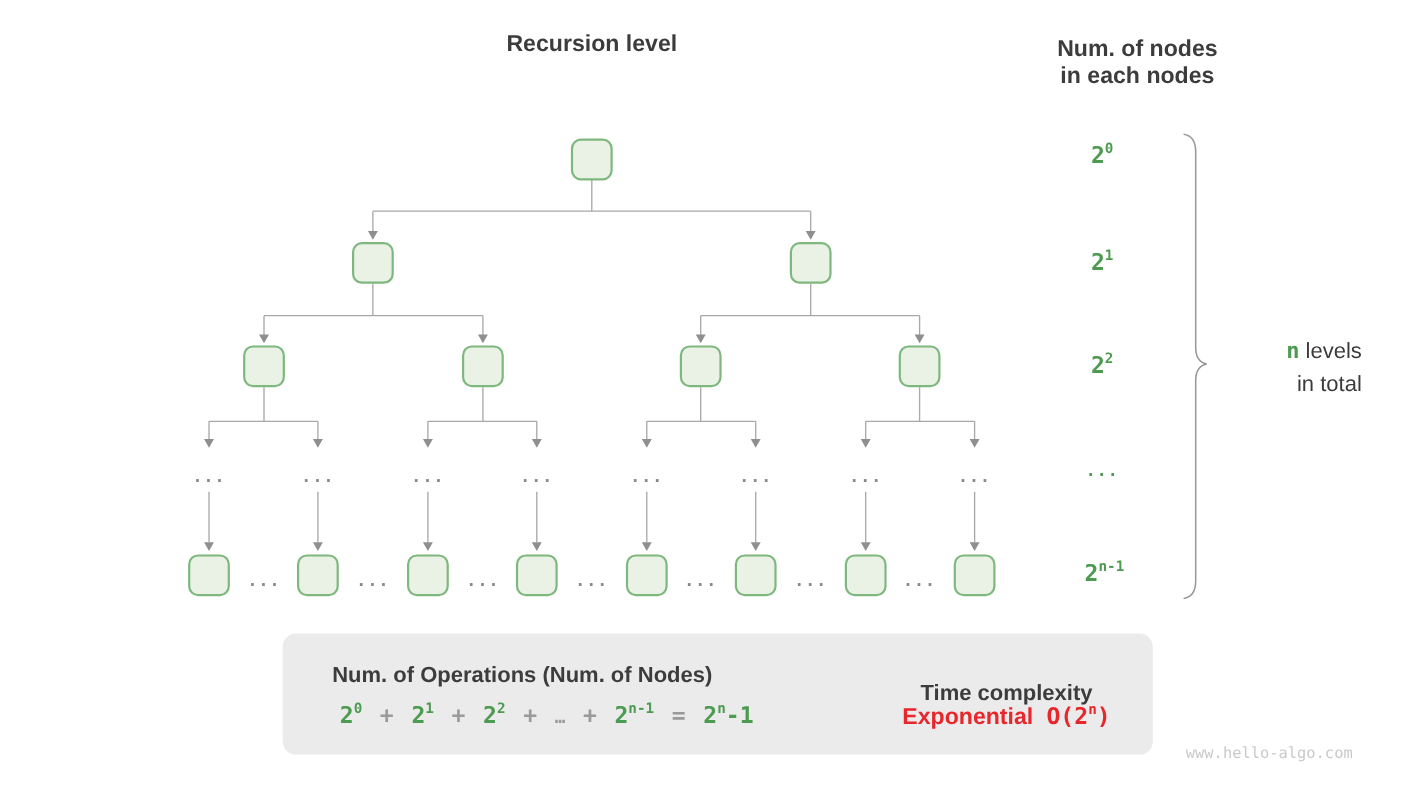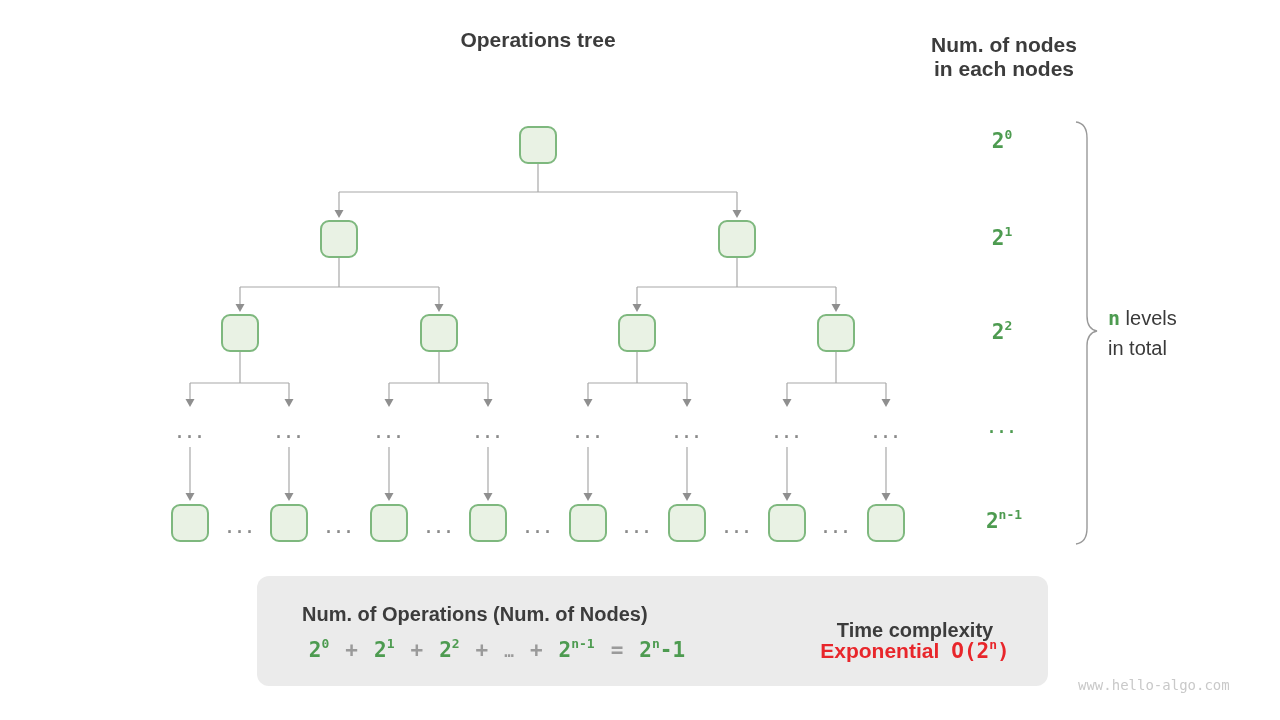--- a/index.html
+++ b/index.html
@@ -72,22 +72,22 @@
       <polygon points="483.5,493 492.5,493 488,501"></polygon>
       <polygon points="583.5,493 592.5,493 588,501"></polygon>
       <polygon points="682.5,493 691.5,493 687,501"></polygon>
       <polygon points="782.5,493 791.5,493 787,501"></polygon>
       <polygon points="881.5,493 890.5,493 886,501"></polygon>
     </g>
     <path d="M1076 122 Q1087 123.5 1087 138 L1087 316 Q1087 329 1097 331 Q1087 333 1087 346 L1087 528 Q1087 542.5 1076 544" stroke="#999999" stroke-width="1.4" fill="none"></path>
     <polygon points="746,626 766,626 766,617 788,633.5 766,650 766,641 746,641" fill="var(--block-arrow)"></polygon>
   </svg>
 
-  <div class="abs title" style="left:338px;top:28px;width:400px;">Operations tree</div>
-  <div class="abs title" style="left:894px;top:33px;width:220px;text-align:center;">
+  <div class="abs title" style="left:338px;top:28px;width:400px;">Recursion level</div>
+  <div class="abs title" style="left:924px;top:33px;width:220px;text-align:center;">
     <div>Num. of nodes</div>
     <div>in each nodes</div>
   </div>
 
   <div class="node" style="left:519px;top:126px;"></div>
   <div class="node" style="left:320px;top:220px;"></div>
   <div class="node" style="left:718px;top:220px;"></div>
   <div class="node" style="left:221px;top:314px;"></div>
   <div class="node" style="left:420px;top:314px;"></div>
   <div class="node" style="left:618px;top:314px;"></div>
@@ -117,21 +117,21 @@
   <span class="abs ctr tree-dots" style="left:637px;top:528px;">...</span>
   <span class="abs ctr tree-dots" style="left:737px;top:528px;">...</span>
   <span class="abs ctr tree-dots" style="left:836px;top:528px;">...</span>
 
   <span class="abs ctr lvl-label" style="left:1002px;top:141px;"><span>2</span><sup>0</sup></span>
   <span class="abs ctr lvl-label" style="left:1002px;top:238px;"><span>2</span><sup>1</sup></span>
   <span class="abs ctr lvl-label" style="left:1002px;top:332px;"><span>2</span><sup>2</sup></span>
   <span class="abs ctr lvl-label" style="left:1002px;top:428px;font-size:15px;letter-spacing:1px;">...</span>
   <span class="abs ctr lvl-label" style="left:1004px;top:521px;"><span>2</span><sup>n-1</sup></span>
 
-  <div class="abs brace-text" style="left:1108px;top:306px;width:130px;text-align:left;">
+  <div class="abs brace-text" style="left:1108px;top:306px;width:130px;text-align:right;">
     <div><span class="brace-n">n</span><span> levels</span></div>
     <div style="margin-top:7px;">in total</div>
   </div>
 
   <div class="summary-box"></div>
   <div class="abs ops-title" style="left:302px;top:603px;width:390px;">Num. of Operations (Num. of Nodes)</div>
   <div class="abs formula" style="left:287px;top:638px;width:420px;">
     <span class="tok"><span>2</span><sup>0</sup></span>
     <span class="op">+</span>
     <span class="tok"><span>2</span><sup>1</sup></span>

